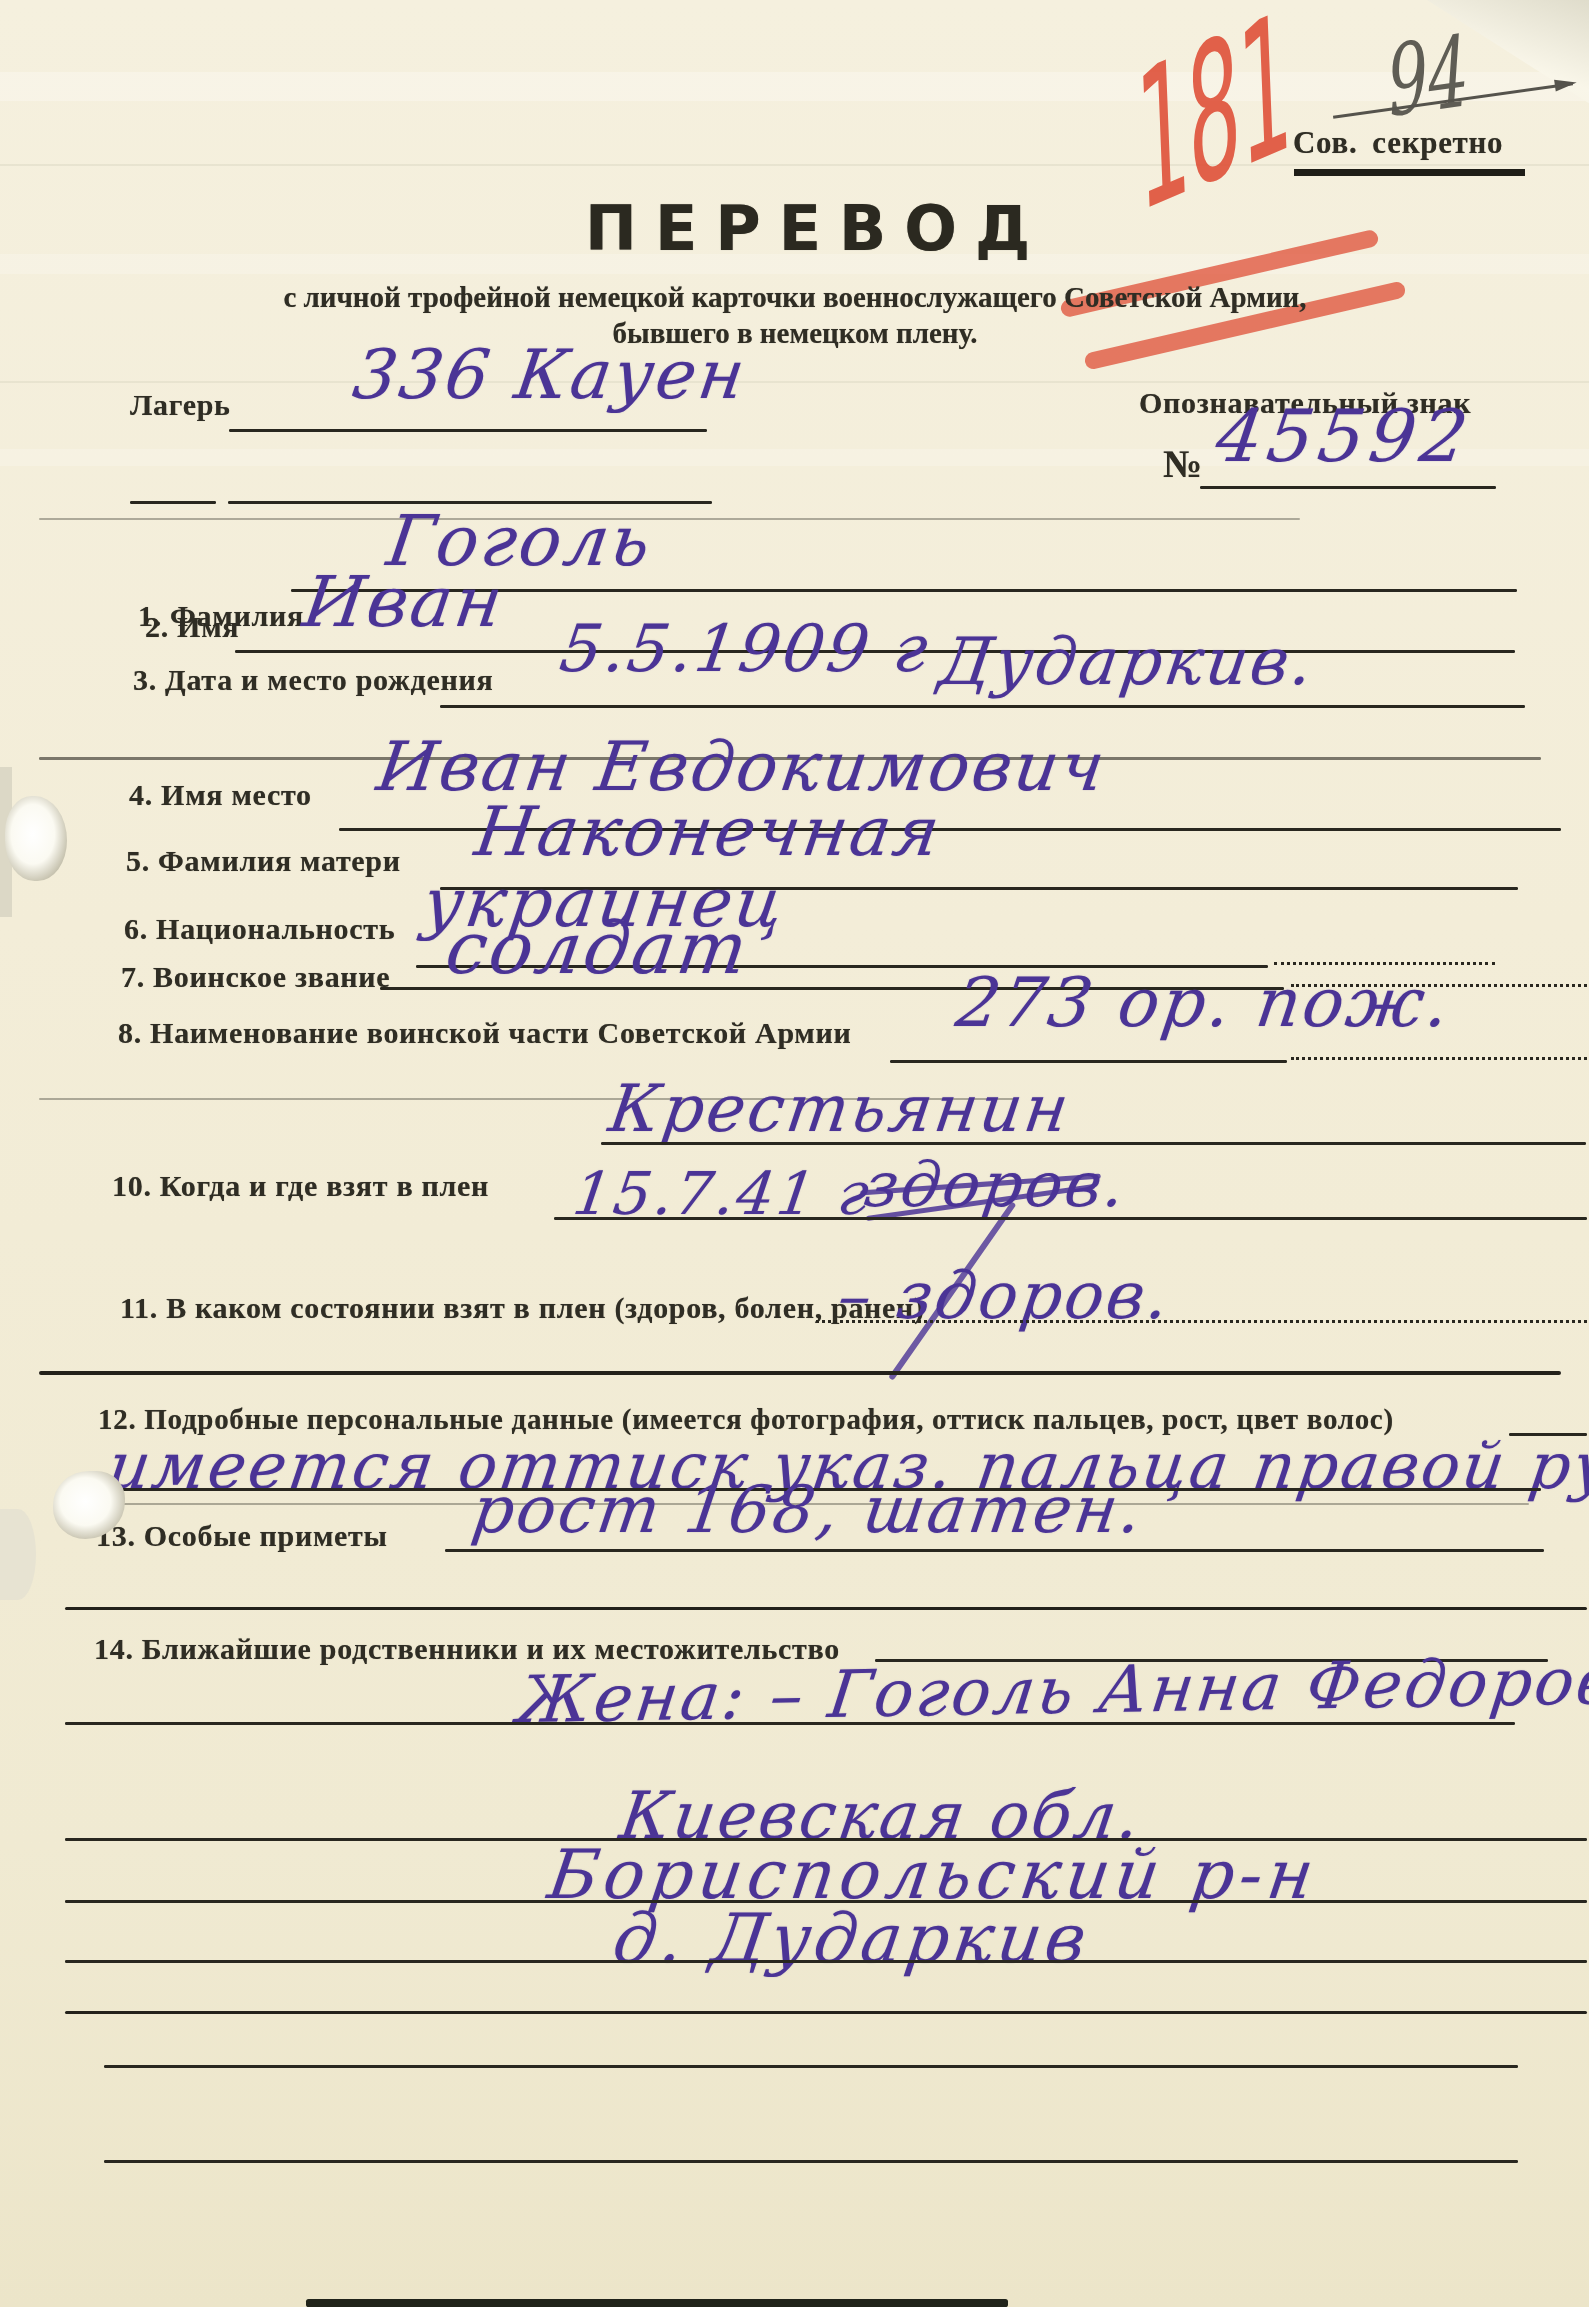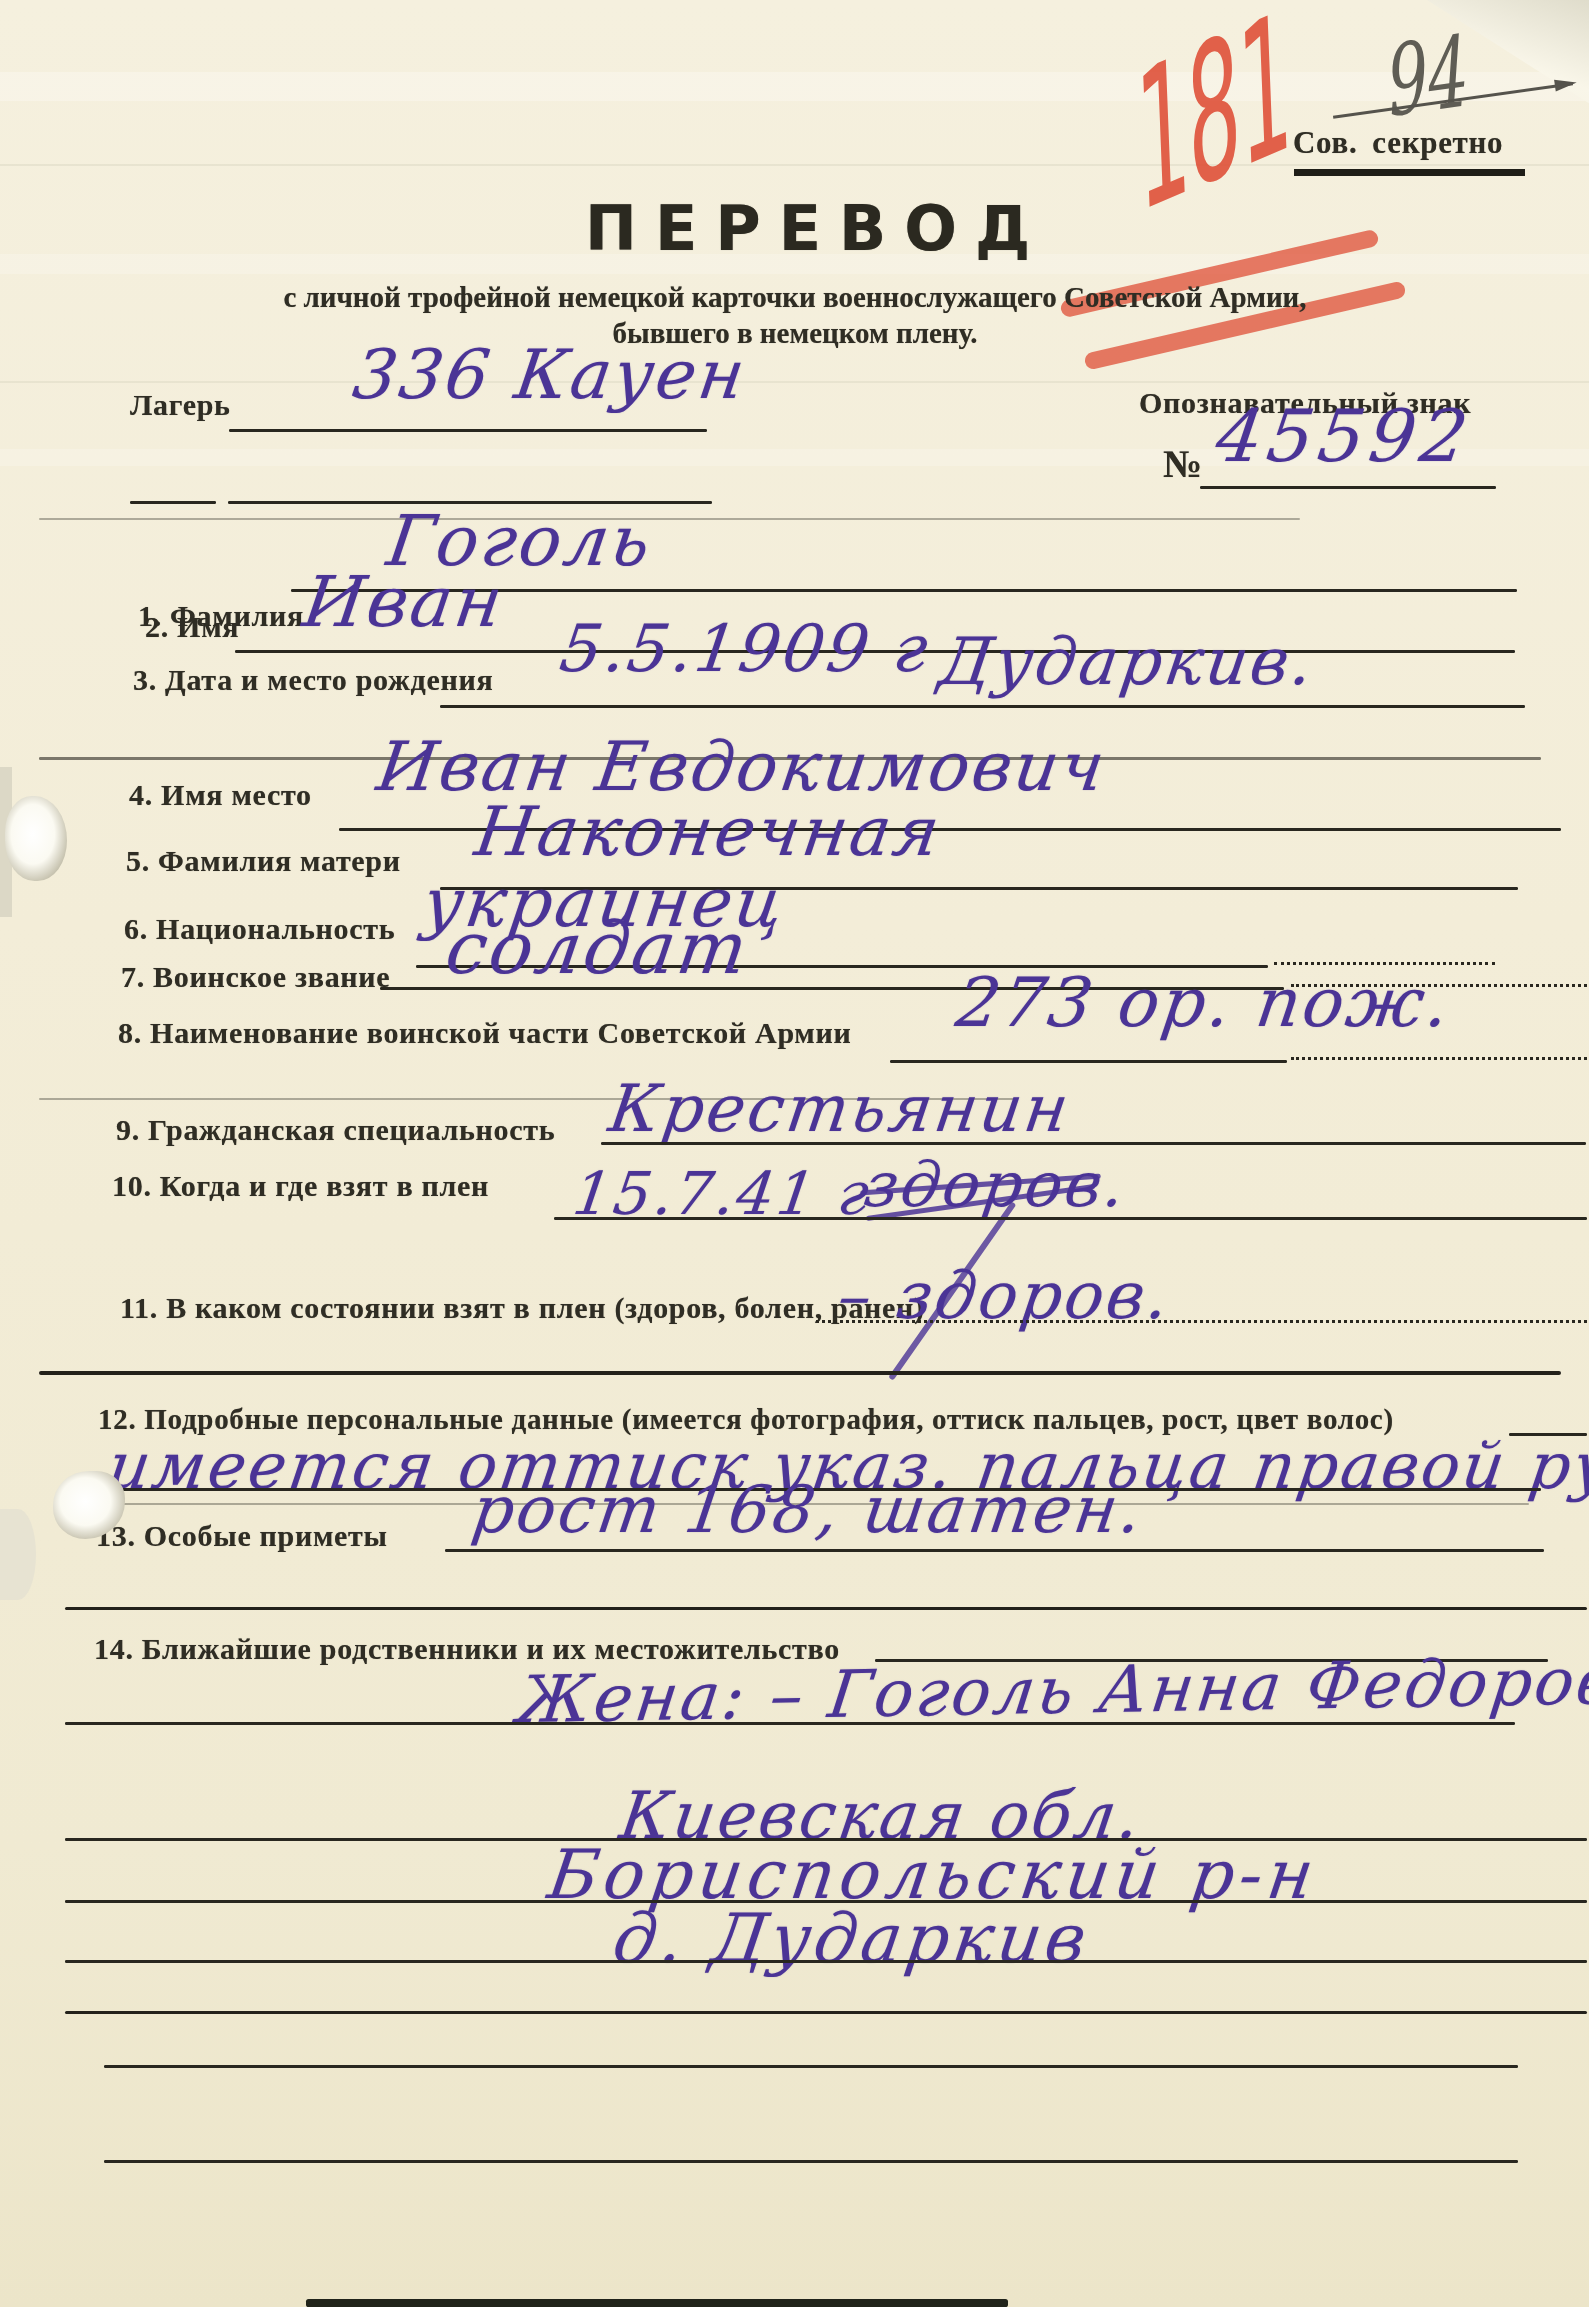--- a/index.html
+++ b/index.html
@@ -126,21 +126,20 @@
   <div class="rule" style="left:380px;top:987px;width:904px;"></div>
   <div class="rule dot" style="left:1291px;top:984px;width:296px;"></div>
 
   <div class="lbl" style="left:118px;top:1016px;"><span>8.</span> <span>Наименование воинской части Советской Армии</span></div>
   <div class="hw" style="left:957px;top:969px;font-size:68px;">273 ор. пож.</div>
   <div class="rule" style="left:890px;top:1060px;width:397px;"></div>
   <div class="rule dot" style="left:1291px;top:1057px;width:296px;"></div>
 
   <div class="rule faint" style="left:39px;top:1098px;width:975px;"></div>
 
-  <div class="lbl" style="left:116px;top:1113px;"><span>9.</span> <span>Гражданская специальность</span></div>
   <div class="hw" style="left:610px;top:1076px;font-size:65px;">Крестьянин</div>
   <div class="rule" style="left:601px;top:1142px;width:985px;"></div>
 
   <div class="lbl" style="left:112px;top:1169px;"><span>10.</span> <span>Когда и где взят в плен</span></div>
   <div class="hw" style="left:574px;top:1164px;font-size:59px;">15.7.41 г</div>
   <div class="hw" style="left:865px;top:1154px;font-size:62px;">здоров.</div>
   <div class="stroke" style="left:860px;top:1182px;width:241px;height:5.2px;background:#4b3496;opacity:.85;transform:rotate(-4deg);"></div>
   <div class="stroke" style="left:865px;top:1200px;width:231px;height:5.2px;background:#4b3496;opacity:.85;transform:rotate(-8deg);"></div>
   <div class="stroke" style="left:1014px;top:1200px;width:215px;height:5.9px;background:#4b3496;opacity:.8;transform:rotate(125deg);transform-origin:left center;"></div>
   <div class="rule" style="left:554px;top:1217px;width:1033px;"></div>

